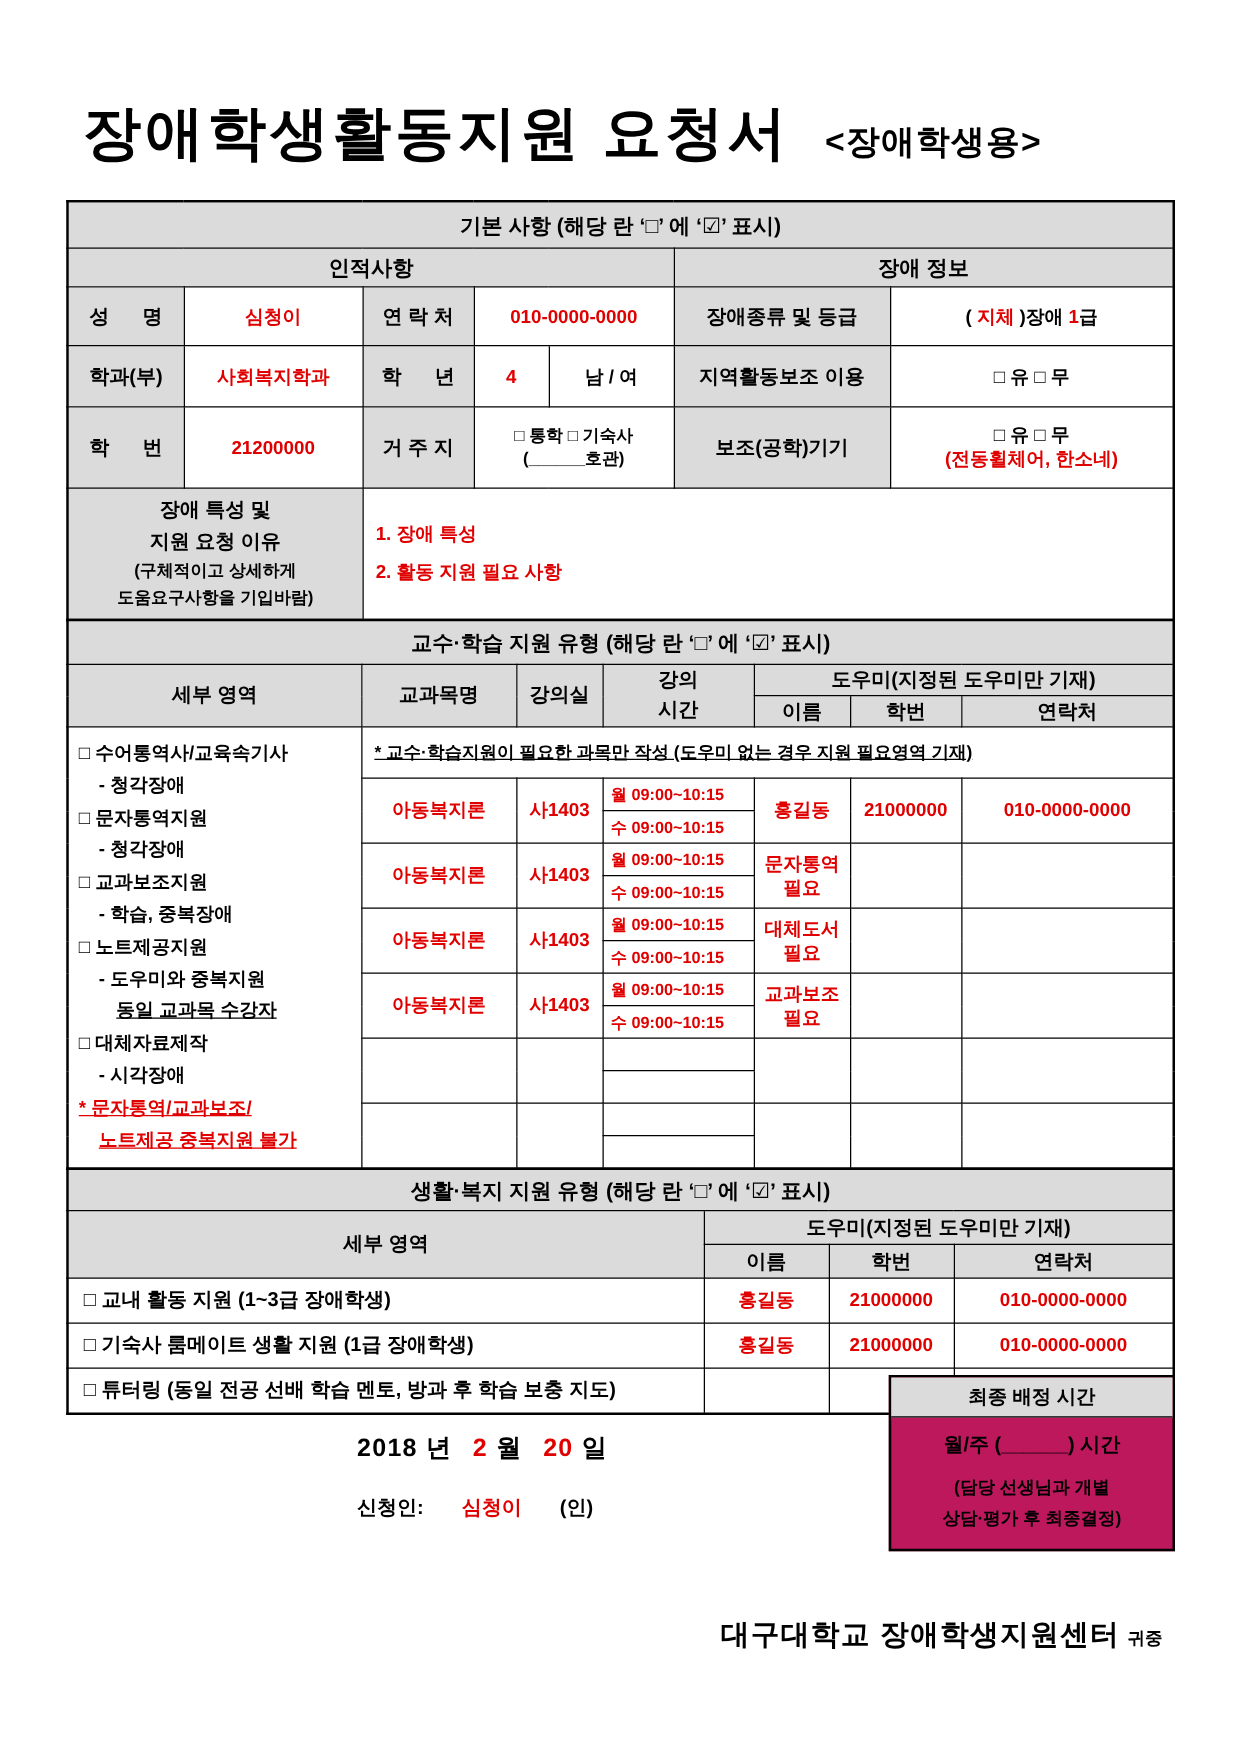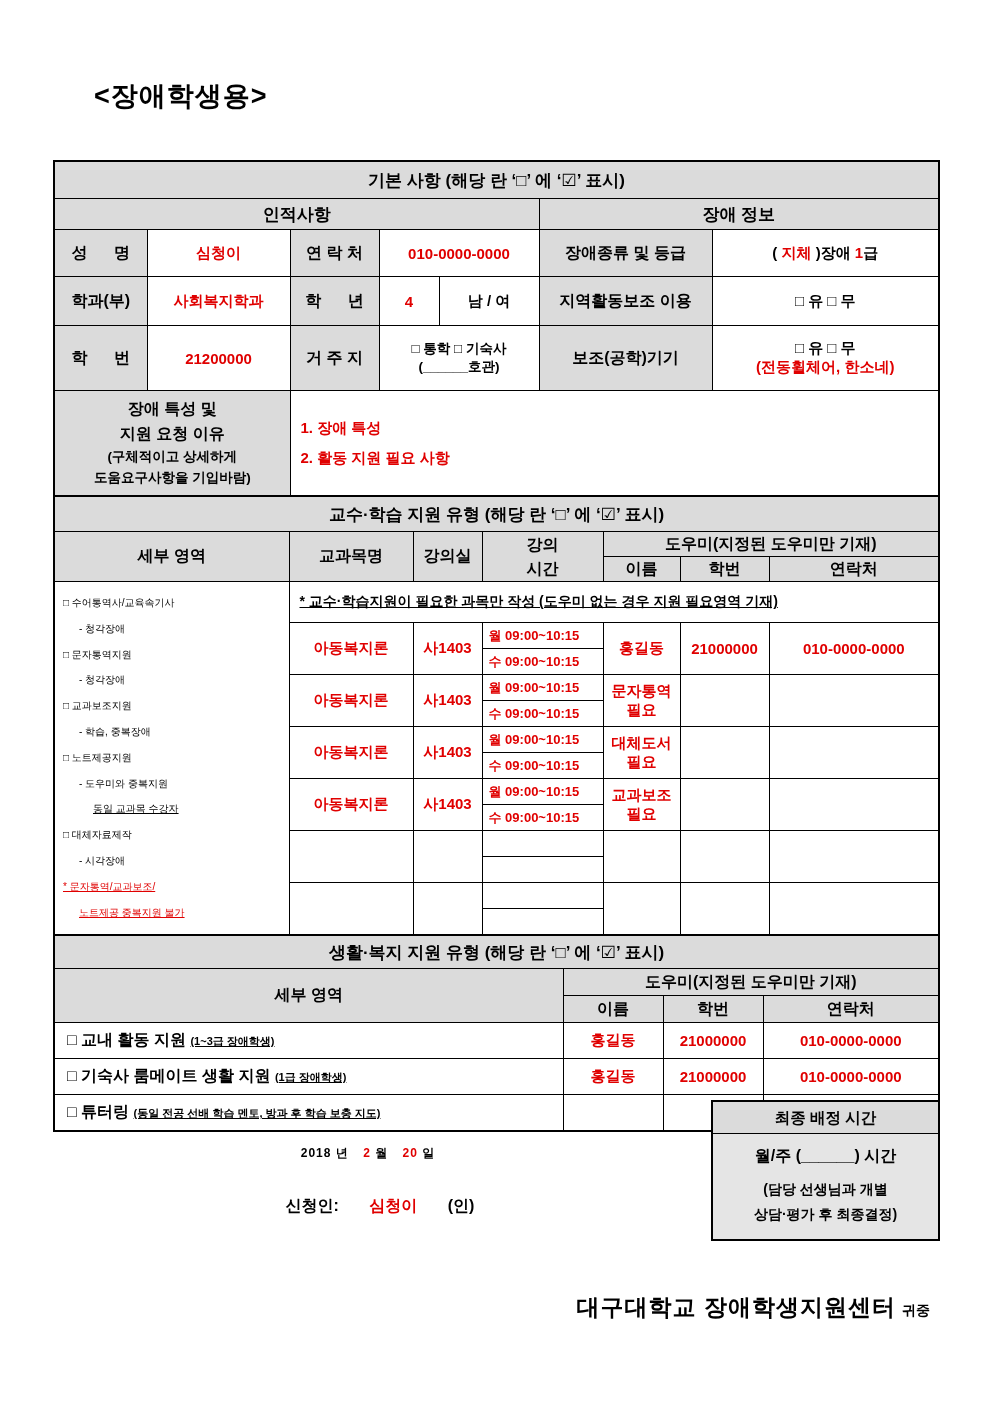--- a/index.html
+++ b/index.html
@@ -23,55 +23,56 @@
   .pre { white-space:pre-line; }
   .h36 td{height:36px} .h30 td{height:30px} .h46 td{height:46px} .h48 td{height:48px}
   .h64 td{height:64px} .h104 td{height:104px} .h34 td{height:34px} .h24 td{height:24px}
   .h40 td{height:40px} .h25 td{height:25px} .h32 td{height:32px} .h26 td{height:26px} .h35 td{height:35px}
   .reason-lbl { background:#dbdbdb; text-align:center; font-weight:700; font-size:16px; line-height:1.55; }
   .reason-lbl .small { font-size:13.5px; }
   .reason-val { text-align:left; font-size:15px; font-weight:700; padding-left:10px; line-height:2.0; }
 
   
   .detail { vertical-align:top; padding:8px 6px 4px 8px; background:#fff; }
-  .dl { font-size:10px; font-weight:400; line-height:25.8px; white-space:pre; }
+  .dl { font-size:15px; font-weight:700; line-height:25.8px; white-space:pre; }
   .dl.sub { padding-left:16px; }
   .dl.sub2 { padding-left:30px; }
   .u { text-decoration:underline; }
   .note { font-size:14px; font-weight:700; padding-left:10px; }
   .note span { text-decoration:underline; }
   .time { font-size:13px; font-weight:700; text-align:left; padding-left:6px; white-space:nowrap; }
   .cname { font-size:15px; }
 
   
   .areacell { text-align:left; padding-left:12px; }
   .areacell .main { font-size:16px; font-weight:700; }
-  .areacell .small { font-size:11px; font-weight:700;text-decoration:underline; }
+  .areacell .small { font-size:16px; font-weight:700; }
 
   
   .request { position:absolute; left:62px; top:1108px; font-size:17px; font-weight:700; text-decoration:underline; letter-spacing:1px; }
-  .dateline { position:absolute; left:208px; top:1145px; width:320px; text-align:center; font-size:12px; font-weight:700; letter-spacing:1px; }
+  .dateline { position:absolute; left:226px; top:1145px; width:320px; text-align:center; font-size:20px; font-weight:700; letter-spacing:1px; }
   .dateline .gap { display:inline-block; width:10px; }
   .sigline { position:absolute; left:220px; top:1196px; width:320px; text-align:center; font-size:16px; font-weight:700; }
   .sigline .gap { display:inline-block; width:26px; }
-  .assignbox { position:absolute; left:711px; top:1100px; width:229px; box-sizing:border-box; border:2px solid #000; background:#e5e5e5; }
+  .assignbox { position:absolute; left:711px; top:1100px; width:229px; box-sizing:border-box; border:2px solid #000; background:#be185d; }
   .abh { background:#dbdbdb; border-bottom:1px solid #000; text-align:center; font-size:15.5px; font-weight:700; height:31px; line-height:31px; }
   .abb { padding:12px 4px 12px 4px; text-align:center; }
   .abl1 { font-size:16px; font-weight:700; margin-bottom:10px; }
   .abl2 { font-size:14px; font-weight:700; line-height:1.8; }
   .footerline { position:absolute; right:62px; top:1292px; text-align:left; }
   .footerline .org { font-size:23px; font-weight:800; letter-spacing:1px; }
   .footerline .suffix { font-size:14px; font-weight:700; margin-left:6px; }
 </style>
 </head>
 <body>
 
 <div class="page">
 
   <div class="titlebar">
+    <div class="main-title">장애학생활동지원 요청서</div>
     <div class="audience">&lt;장애학생용&gt;</div>
   </div>
 
   <div class="formwrap">
 
     <table>
       <colgroup>
           <col style="width:93px">
           <col style="width:143px">
           <col style="width:89px">

